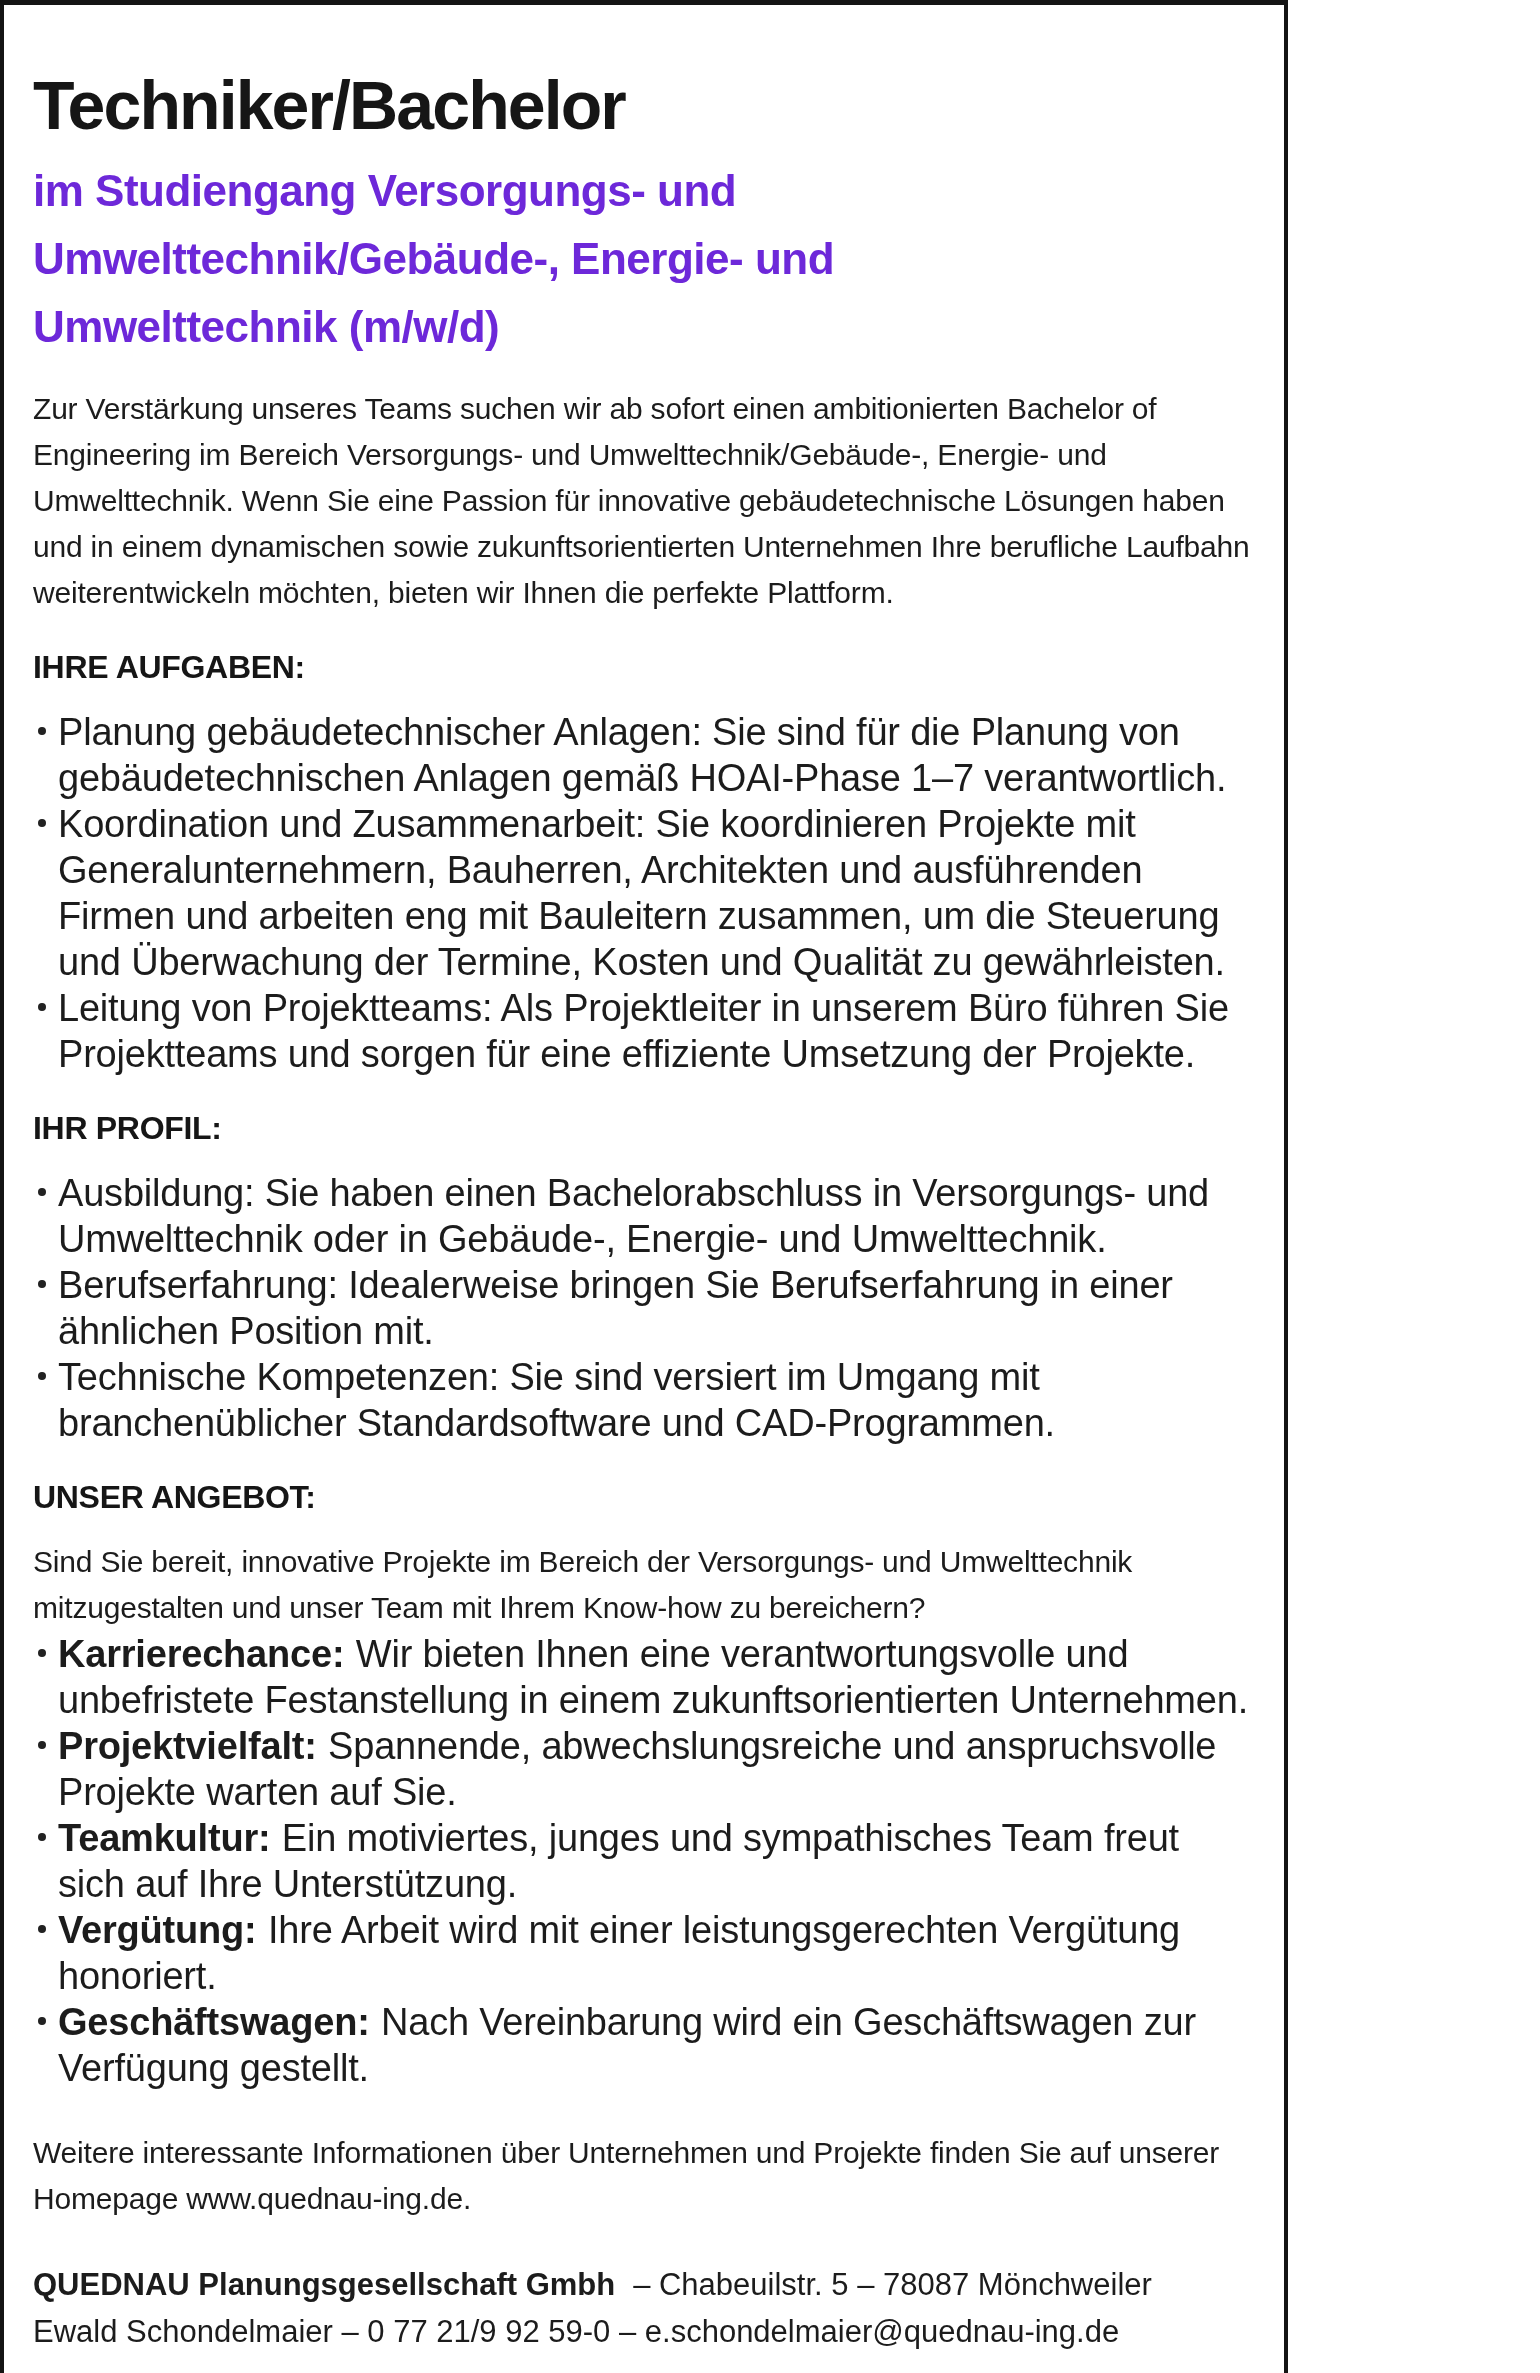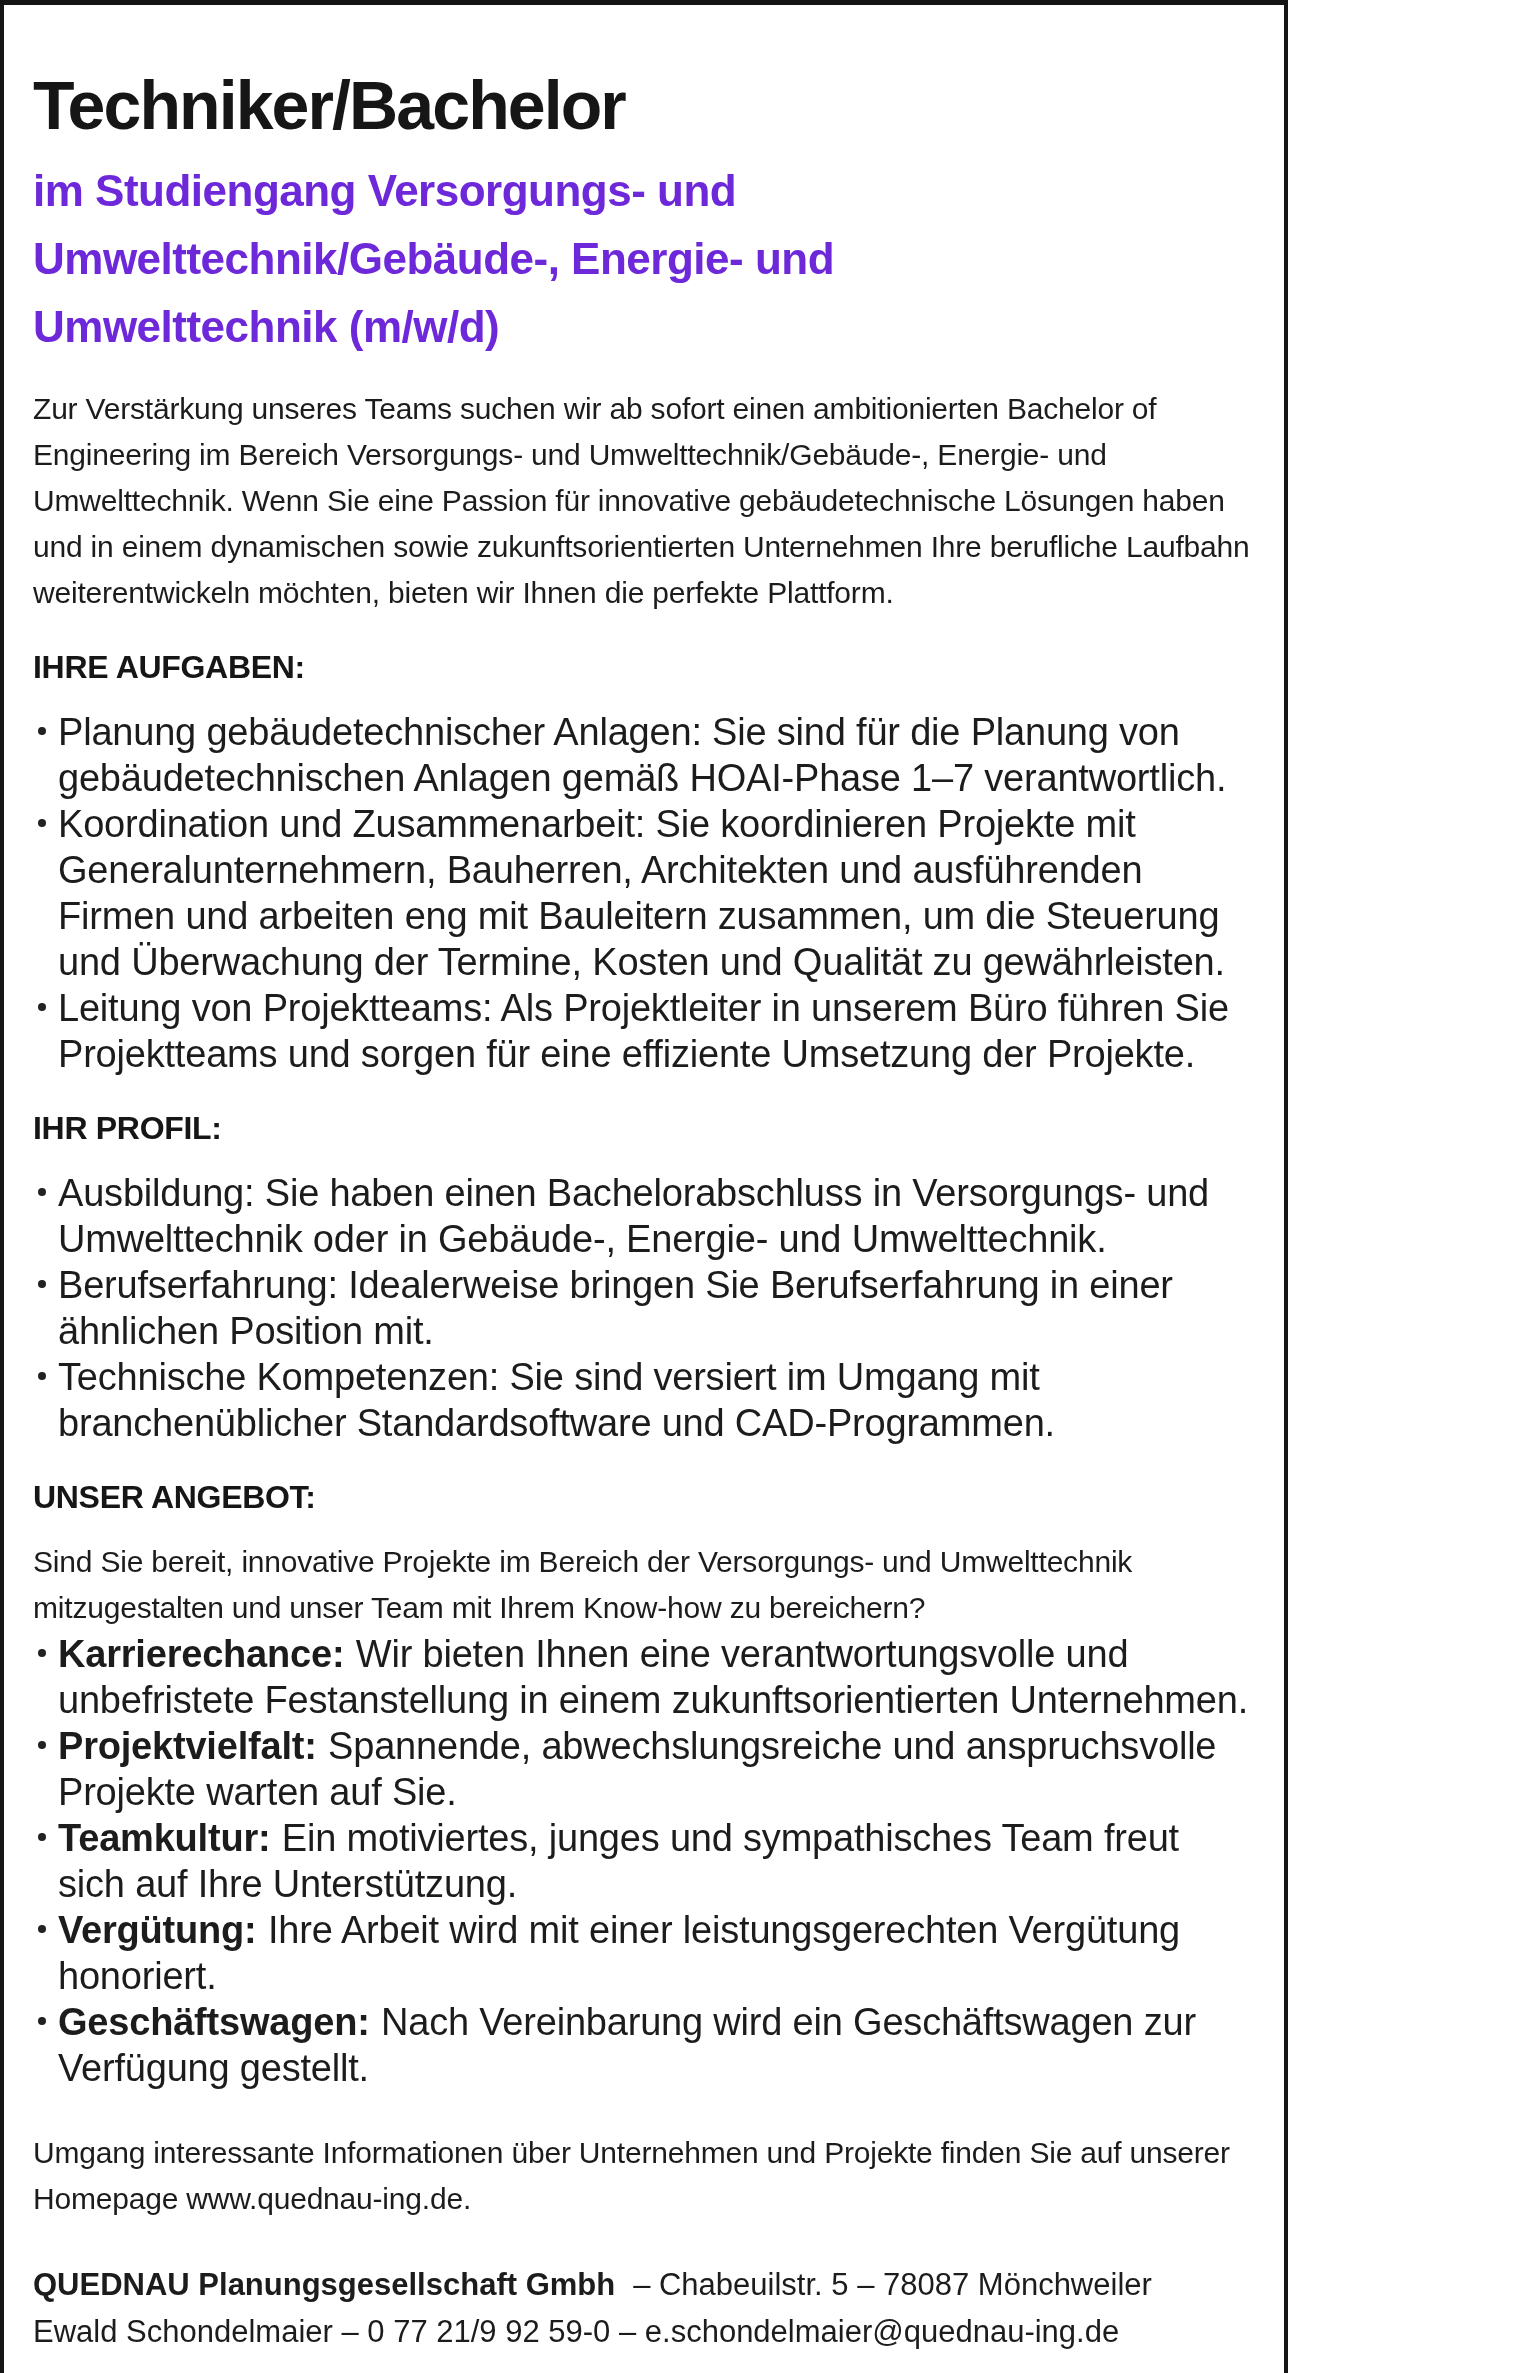--- a/index.html
+++ b/index.html
@@ -152,21 +152,21 @@
   <h2 class="section-heading">UNSER ANGEBOT:</h2>
   <p class="body angebot-intro">Sind Sie bereit, innovative Projekte im Bereich der Versorgungs- und Umwelttechnik mitzugestalten und unser Team mit Ihrem Know-how zu bereichern?</p>
   <ul class="bullets offer">
     <li><span class="lead">Karrierechance:</span><span>Wir bieten Ihnen eine verantwortungsvolle und unbefristete Festanstellung in einem zukunftsorientierten Unternehmen.</span></li>
     <li><span class="lead">Projektvielfalt:</span><span>Spannende, abwechslungsreiche und anspruchsvolle Projekte warten auf Sie.</span></li>
     <li><span class="lead">Teamkultur:</span><span>Ein motiviertes, junges und sympathisches Team freut sich auf Ihre Unterstützung.</span></li>
     <li><span class="lead">Vergütung:</span><span>Ihre Arbeit wird mit einer leistungsgerechten Vergütung honoriert.</span></li>
     <li><span class="lead">Geschäftswagen:</span><span>Nach Vereinbarung wird ein Geschäftswagen zur Verfügung gestellt.</span></li>
   </ul>
 
-  <p class="body homepage-note">Umgang interessante Informationen über Unternehmen und Projekte finden Sie auf unserer Homepage www.quednau-ing.de.</p>
+  <p class="body homepage-note">Weitere interessante Informationen über Unternehmen und Projekte finden Sie auf unserer Homepage www.quednau-ing.de.</p>
 
   <div class="contact-block">
     <p class="contact-line"><span class="lead">QUEDNAU Planungsgesellschaft Gmbh</span><span> – Chabeuilstr. 5 – 78087 Mönchweiler</span></p>
     <p class="contact-line">Ewald Schondelmaier – 0 77 21/9 92 59-0 – e.schondelmaier@quednau-ing.de</p>
   </div>
 
 </div>
 
 
 </body></html>

